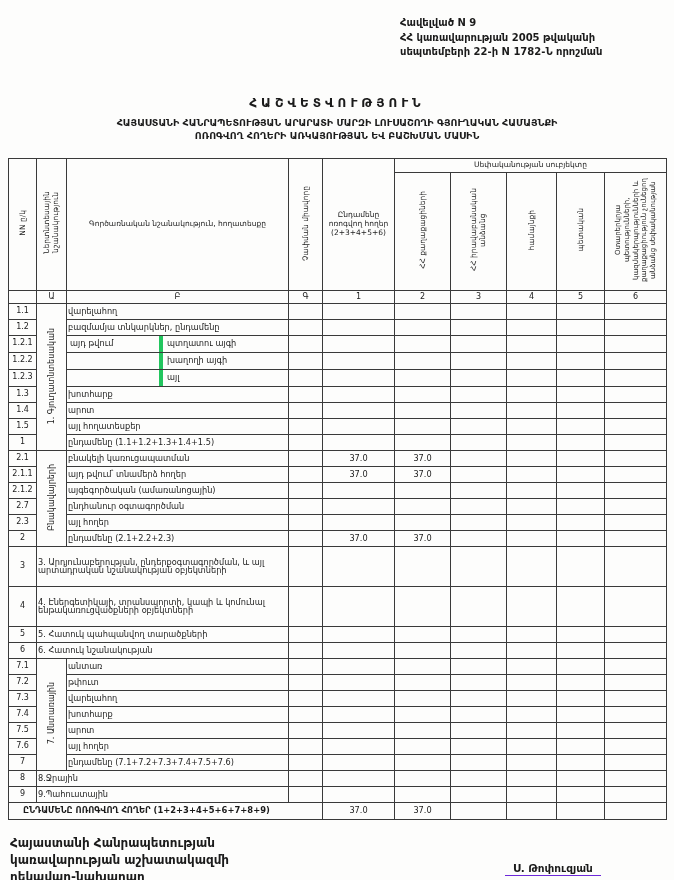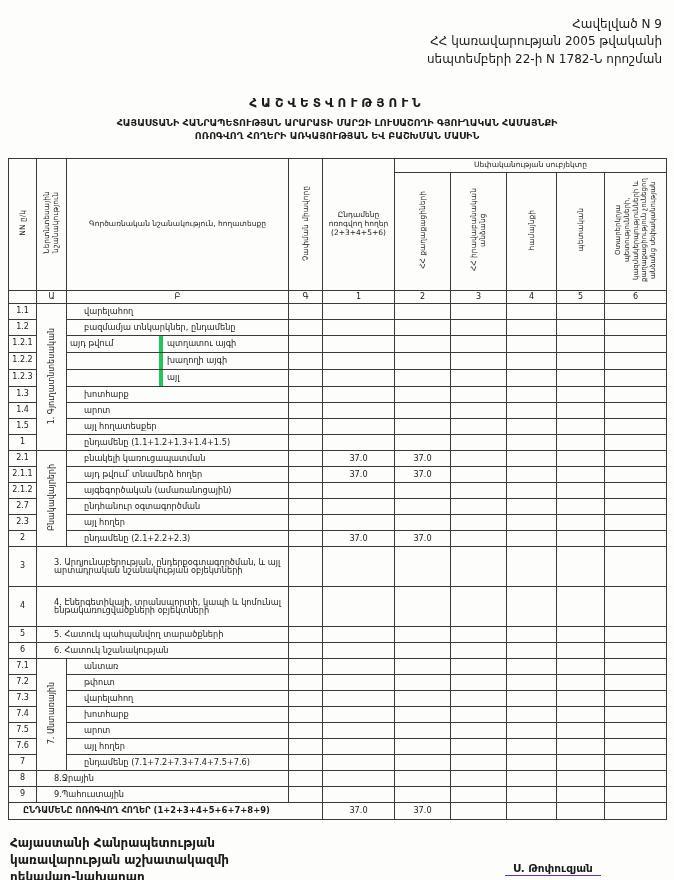--- a/index.html
+++ b/index.html
@@ -9,21 +9,21 @@
     background:#e9e9e7;
     font-family:"DejaVu Sans", sans-serif;
     color:#1b1b1b;
   }
   .page {
     position:relative; width:674px; height:880px;
     background:#fdfdfc; overflow:hidden;
   }
   .appendix {
     position:absolute; top:16px; left:400px; width:262px;
-    text-align:right; font-size:12px; font-weight:normal; line-height:1.45;
+    text-align:left; font-size:10px; font-weight:bold; line-height:1.45;
   }
   .titles { position:absolute; top:96px; left:0; width:674px; text-align:center; }
   .titles .heading { font-size:12px; font-weight:bold; letter-spacing:4px; margin-bottom:7px; }
   .titles .sub { font-size:9.5px; font-weight:bold; line-height:1.35; }
 
   table.report {
     position:absolute; top:158px; left:8px; width:658px;
     border-collapse:collapse; table-layout:fixed;
   }
   .report th, .report td {
@@ -40,21 +40,21 @@
   .vert {
     display:inline-block;
     writing-mode:vertical-rl; transform:rotate(180deg);
     font-size:7.5px; line-height:1.25; white-space:normal;
   }
   .hdr-row .vert, th .vert { max-height:112px; }
   th.own5 .vert { font-size:7px; }
 
   tbody td { height:16px; font-size:8.2px; vertical-align:middle; line-height:1.05; }
   td.num { text-align:center; font-size:8px; padding:0 1px; }
-  td.lbl { text-align:left; padding-left:17px; white-space:nowrap; }
+  td.lbl { text-align:left; padding-left:1px; white-space:nowrap; }
   td.wide-lbl { white-space:normal; }
   td.val { text-align:center; }
   td.unit {}
   td.grp { text-align:center; padding:0; vertical-align:middle; }
   td.grp .vert { font-size:8px; max-height:none; white-space:nowrap; }
   tr.tall td { height:40px; }
 
   td.split { padding:0; }
   .split-wrap { display:flex; align-items:stretch; height:16px; }
   .split-l {

